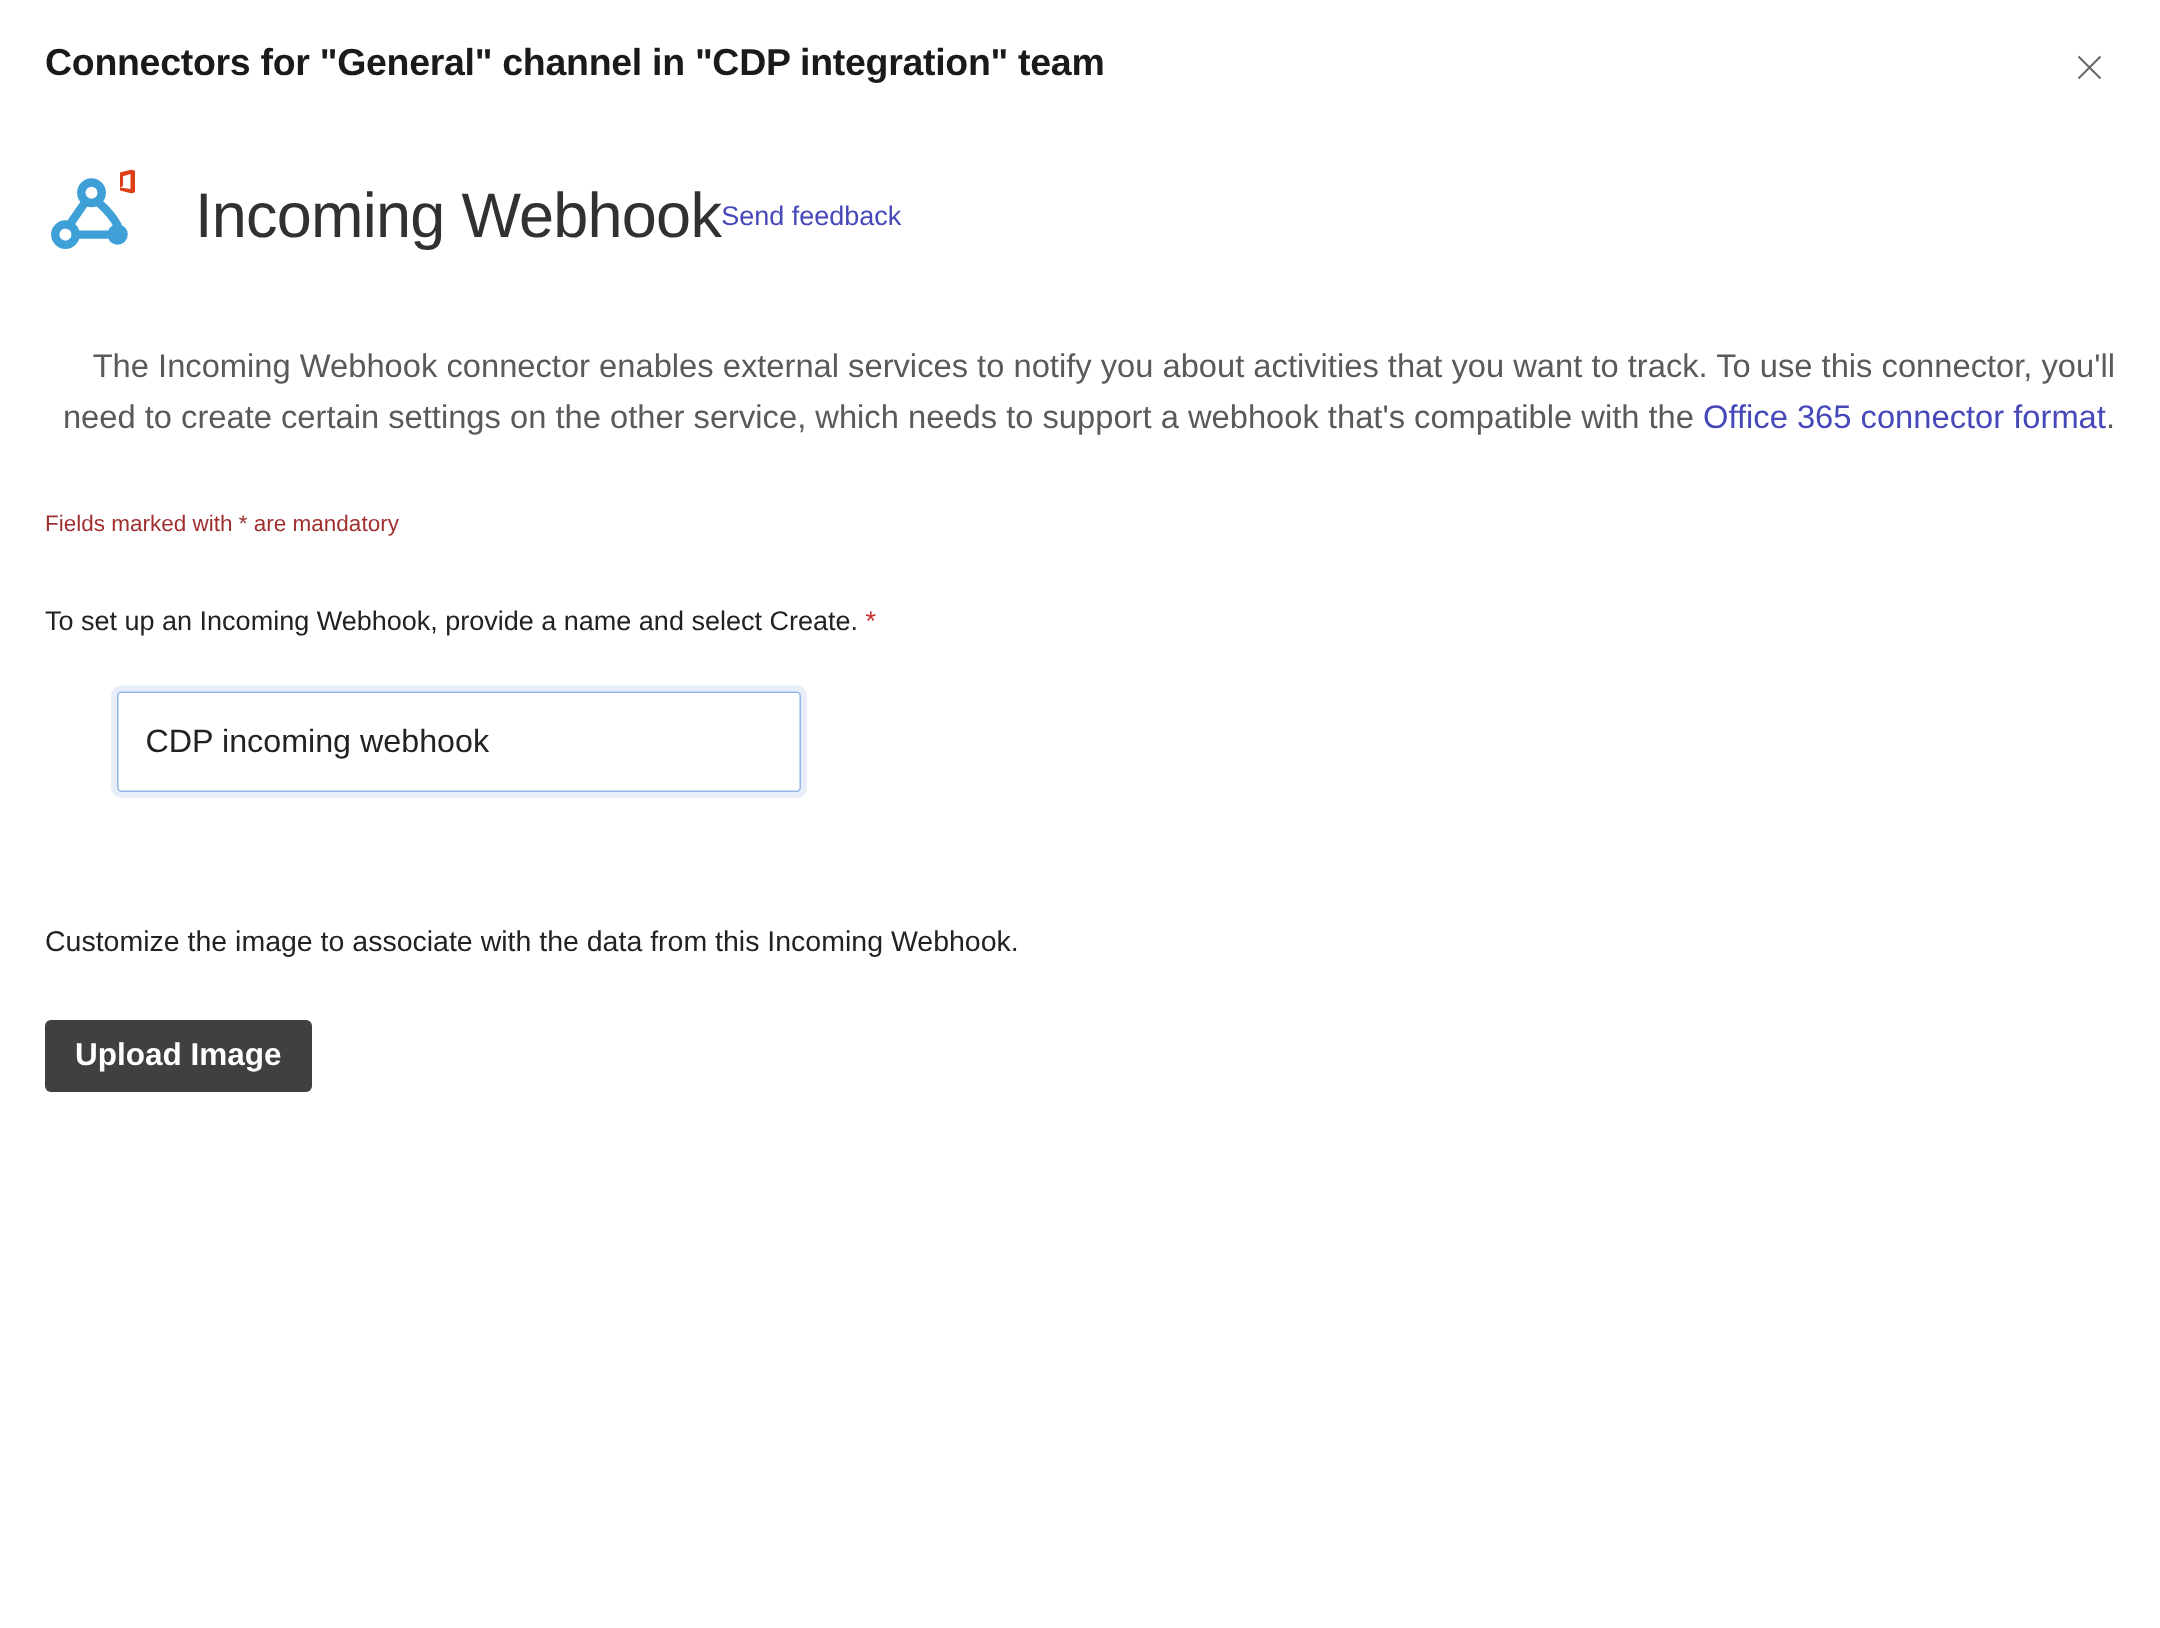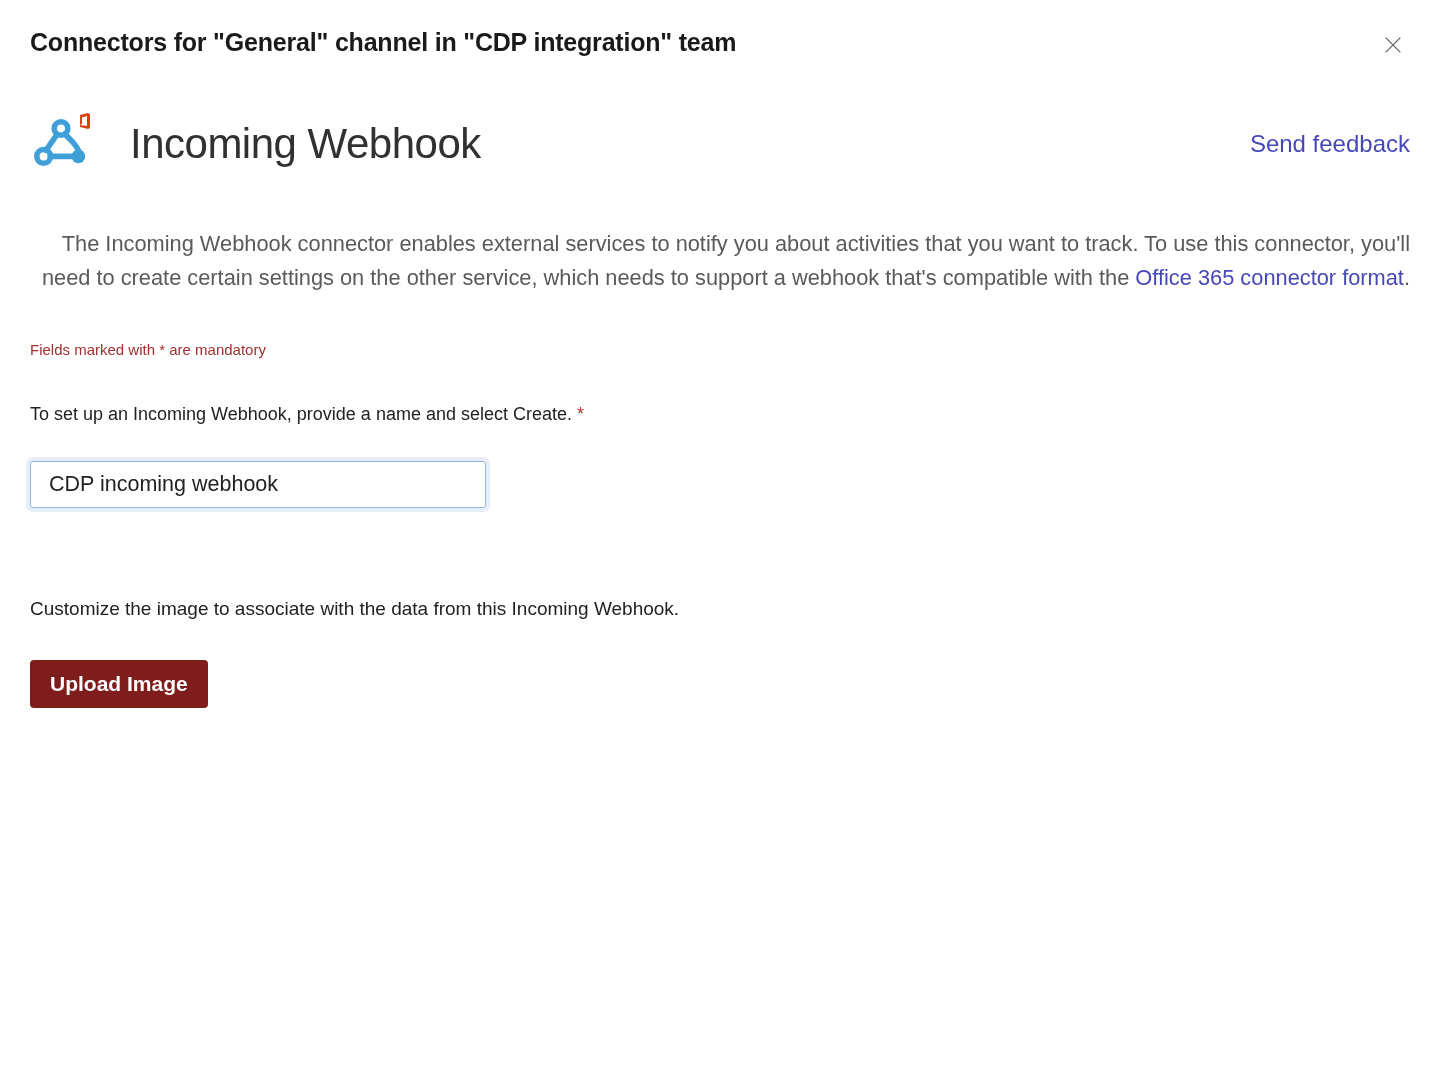--- a/index.html
+++ b/index.html
@@ -38,42 +38,42 @@
       align-items: center;
       justify-content: center;
     }
     .close-btn svg {
       width: 22px;
       height: 22px;
     }
     .app-header {
       display: flex;
       align-items: center;
-      justify-content: space-between;
+      justify-content: flex-start;
       margin-top: 48px;
     }
     .app-header-left {
       display: flex;
       align-items: center;
       gap: 38px;
     }
     .webhook-icon-small {
       width: 62px;
       height: 62px;
       position: relative;
     }
     .app-title {
       font-size: 42px;
       font-weight: 300;
       color: #323130;
       letter-spacing: -0.5px;
     }
     .send-feedback {
       color: #4648b9;
-      font-size: 24px;
+      font-size: 18px;
       text-decoration: none;
       cursor: pointer;
     }
     .description {
       margin-top: 52px;
       font-size: 21.8px;
       color: #5a5a5a;
       line-height: 1.55;
       font-weight: 400;
       text-align: right;
@@ -93,39 +93,40 @@
       font-size: 18px;
       color: #222;
       font-weight: 400;
     }
     .instruction .asterisk {
       color: #c73030;
     }
     .name-input {
       margin-top: 36px;
       width: 456px;
-      height: 47px;
+      height: 67px;
       padding: 0 18px;
       font-size: 21.5px;
       border: 1.5px solid #93b7e8;
       border-radius: 3px;
       outline: none;
       box-shadow: 0 0 0 4px rgba(120, 160, 230, 0.18);
       color: #222;
       font-family: inherit;
+      margin-left: 48px;
     }
     .customize-text {
       margin-top: 90px;
       font-size: 19px;
       color: #222;
       font-weight: 400;
     }
     .upload-btn {
       margin-top: 40px;
-      background: #7f1d1d;
+      background: #404040;
       color: #ffffff;
       border: none;
       padding: 12px 20px;
       font-size: 21px;
       font-weight: 700;
       border-radius: 4px;
       cursor: pointer;
       font-family: inherit;
     }
     .default-image-block {

